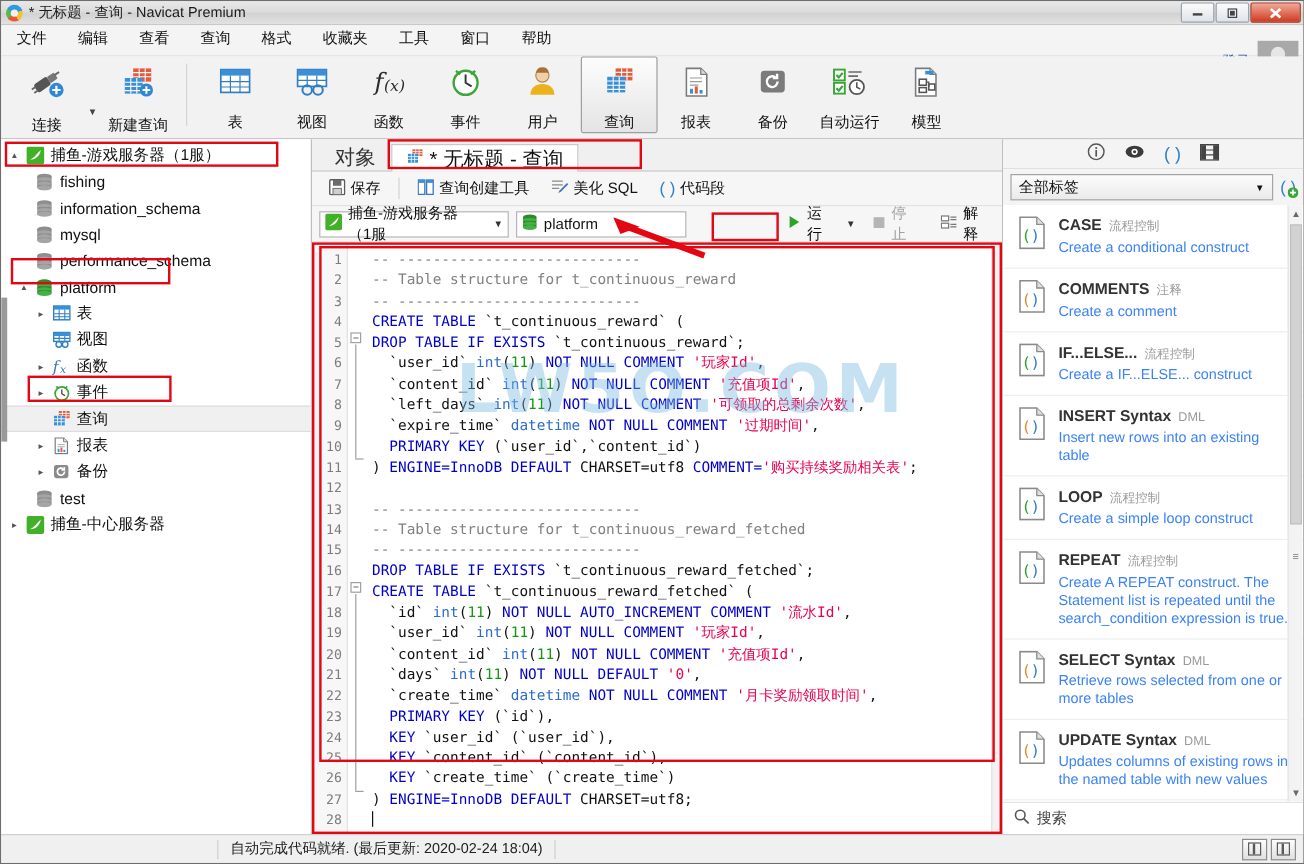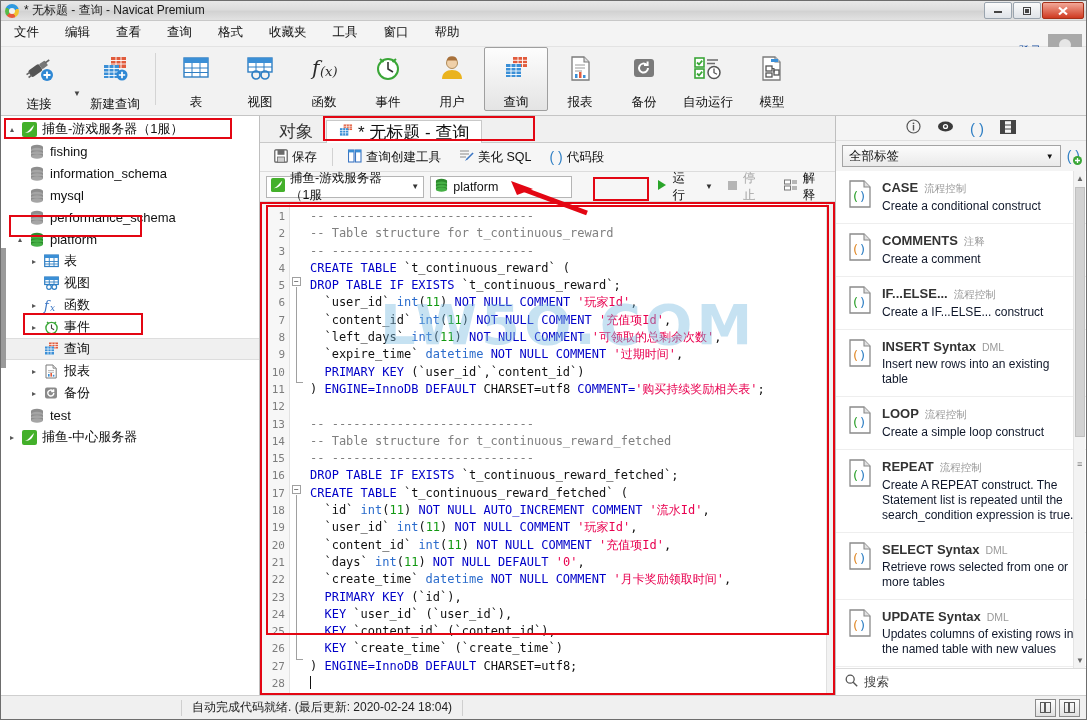--- a/index.html
+++ b/index.html
@@ -254,21 +254,21 @@
   .rp-select .cb-caret { margin-left: auto; font-size: 8px; }
   .snips { flex: 1; overflow: hidden; position: relative; background: #fff; }
   .snip {
     display: flex; gap: 10px; padding: 9px 10px 9px 12px;
     border-bottom: 1px solid #eeeeee; cursor: default;
   }
   .snip-ico { flex: 0 0 24px; }
   .snip-body { min-width: 0; }
   .snip-title { font-size: 13px; font-weight: bold; color: #333; display: flex; align-items: baseline; gap: 6px; }
   .snip-tag { font-size: 10.5px; font-weight: normal; color: #9a9a9a; }
-  .snip-desc { font-size: 12px; color: #0f172a; margin-top: 3px; line-height: 15px; }
+  .snip-desc { font-size: 12px; color: #3b82f6; margin-top: 3px; line-height: 15px; }
   .rp-scroll {
     position: absolute; right: 1px; top: 0; width: 12px; bottom: 0; background: #f3f3f3;
     border-left: 1px solid #e4e4e4;
   }
   .rp-thumb { position: absolute; left: 1px; top: 16px; width: 10px; height: 250px;
     background: #d2d2d2; border: 1px solid #c0c0c0; }
   .rp-arrow { position: absolute; left: 2px; font-size: 8px; color: #666; }
   .rp-grip { position: absolute; left: 3px; top: 292px; font-size: 9px; color: #777; line-height: 3px; }
   .rp-search {
     height: 27px; border-top: 1px solid #dcdcdc; display: flex; align-items: center;

